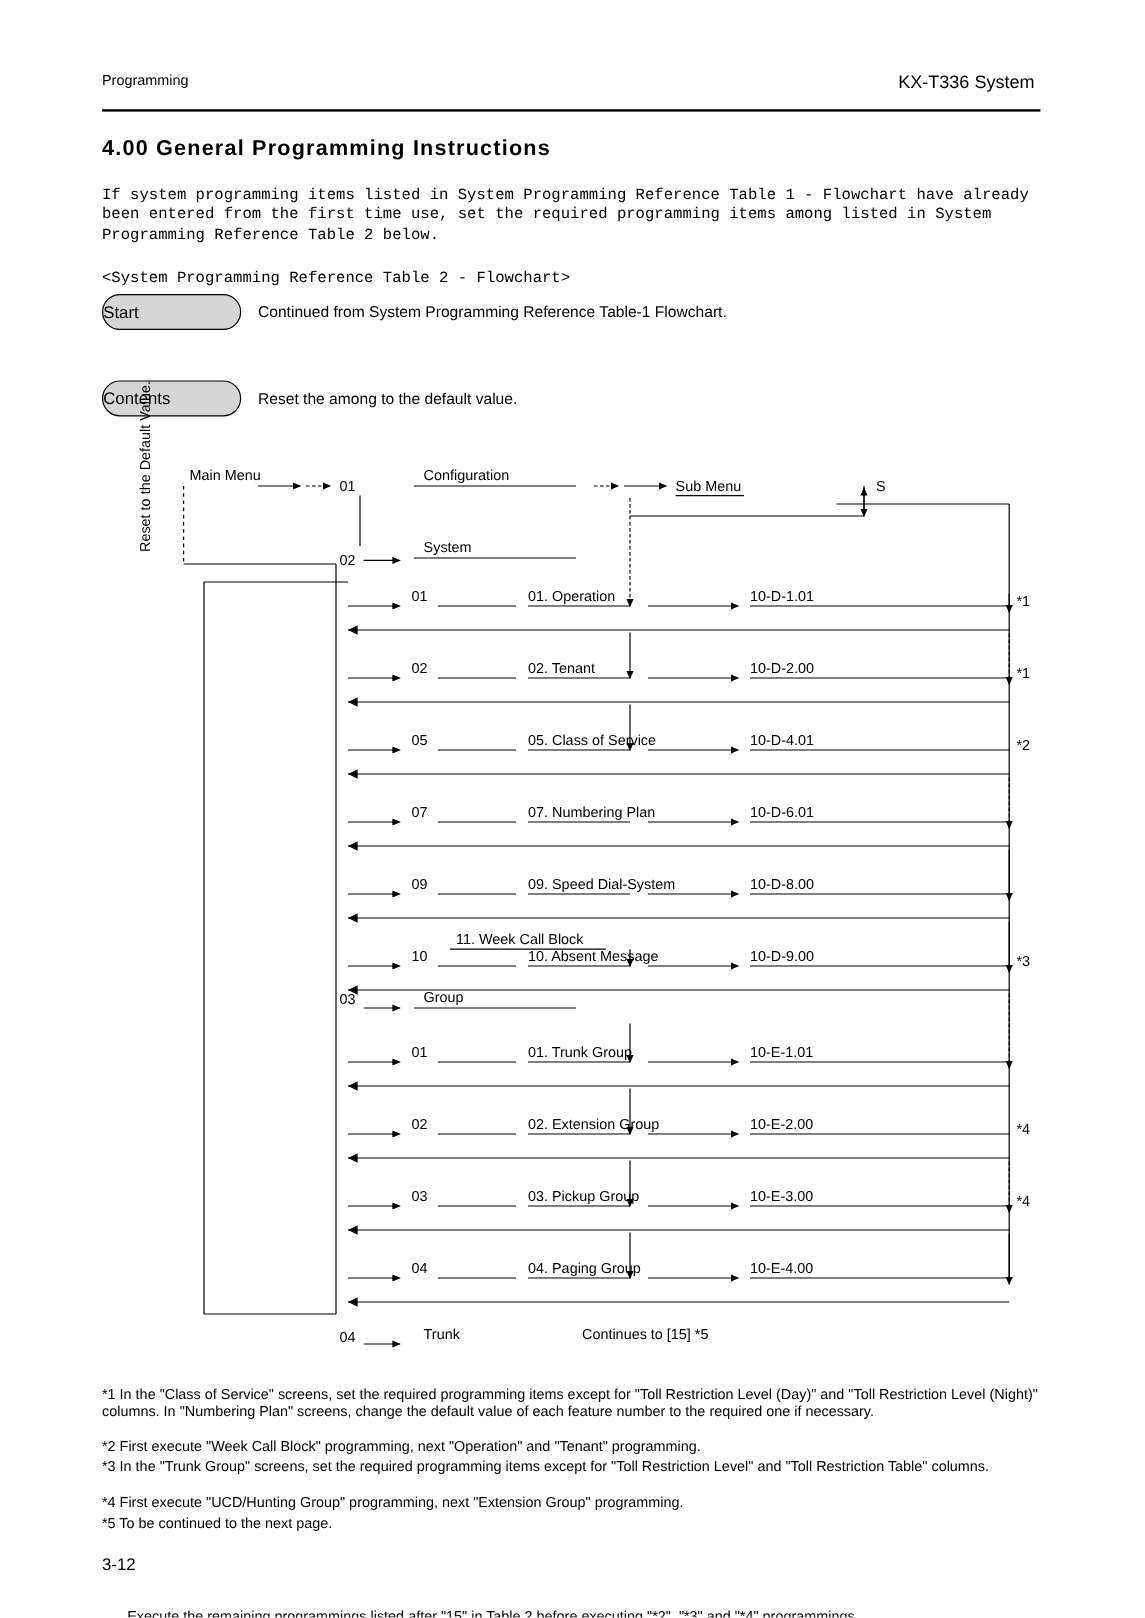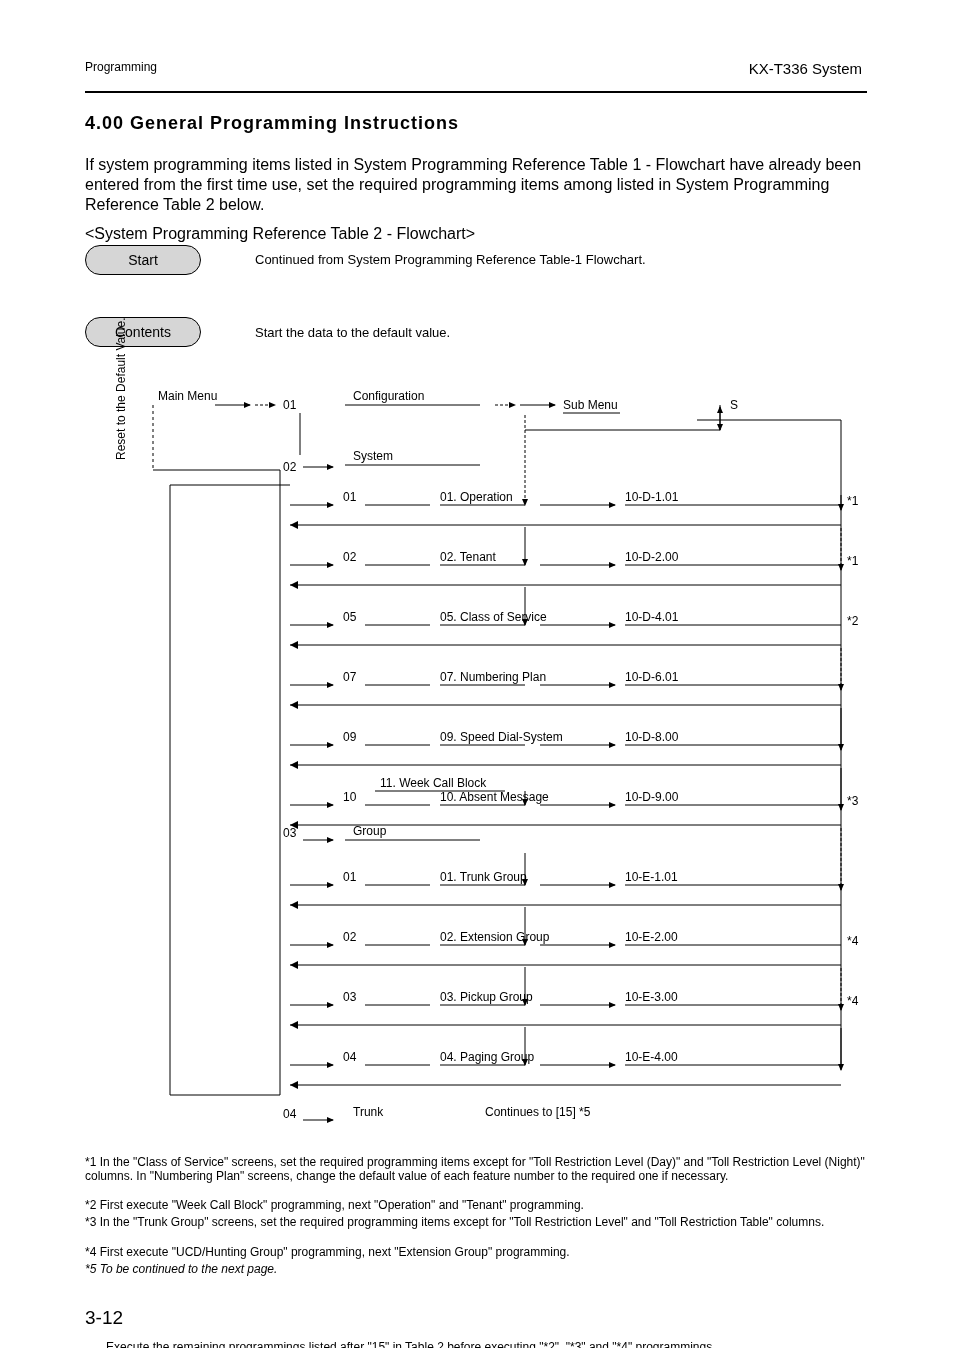--- a/index.html
+++ b/index.html
@@ -38,40 +38,39 @@
     left: 85px;
     top: 113px;
     font-size: 18px;
     font-weight: bold;
     letter-spacing: 1px;
   }
   .intro {
     position: absolute;
     left: 85px;
     top: 155px;
-    font-size: 16px;
+    font-size: 13px;
     width: 780px;
     line-height: 1.25;
+    font-family: Liberation Mono, monospace;
   }
   .pill {
     position: absolute;
     width: 116px;
     height: 30px;
     border: 1px solid #000;
     border-radius: 15px;
     background: #d6d6d6;
-    text-align: center;
     font-size: 14px;
     line-height: 28px;
   }
   .pill-text {
     position: absolute;
     font-size: 13px;
     line-height: 1.3;
-    margin-left: 40px;
   }
   svg.diagram {
     position: absolute;
     left: 85px;
     top: 375px;
     width: 782px;
     height: 770px;
   }
   svg text {
     font-family: Arial, Helvetica, sans-serif;
@@ -89,22 +88,21 @@
   .footnote {
     position: absolute;
     left: 85px;
     font-size: 12px;
     width: 780px;
   }
   .pagenum {
     position: absolute;
     left: 85px;
     top: 1295px;
-    font-size: 19px;
-    margin-top: 12px;
+    font-size: 14px;
   }
 </style>
 </head>
 <body>
 
 <div class="header-left">Programming</div>
 <div class="header-right">KX-T336 System</div>
 <div class="header-rule"></div>
 
 <div class="section-title">4.00 General Programming Instructions</div>
@@ -113,21 +111,21 @@
   <span>If system programming items listed in System Programming Reference Table 1 - Flowchart have already been entered from the first time use, set the required programming items among listed in System Programming Reference Table 2 below.</span>
 </div>
 <div class="intro" style="top:213px;margin-top:11px;">
   <span>&lt;System Programming Reference Table 2 - Flowchart&gt;</span>
 </div>
 
 <div class="pill" style="left:85px; top:245px;">Start</div>
 <div class="pill-text" style="left:215px; top:252px;">Continued from System Programming Reference Table-1 Flowchart.</div>
 
 <div class="pill" style="left:85px; top:317px;">Contents</div>
-<div class="pill-text" style="left:215px; top:325px;">Start the data to the default value.</div>
+<div class="pill-text" style="left:215px; top:325px;">Reset the among to the default value.</div>
 
 <div class="rotated-label">Reset to the Default Value.</div>
 
 <svg class="diagram" viewBox="0 0 782 770">
   <defs>
     <marker id="arrow" markerWidth="8" markerHeight="8" refX="6" refY="3" orient="auto">
       <path d="M0,0 L7,3 L0,6 Z" fill="#000"></path>
     </marker>
   </defs>
 
@@ -333,16 +331,16 @@
     <text x="268" y="126">Trunk</text>
     <text x="400" y="126">Continues to [15] *5</text>
   </g>
 
 </svg>
 
 <div class="footnote" style="top:1155px;">*1  In the "Class of Service" screens, set the required programming items except for "Toll Restriction Level (Day)" and "Toll Restriction Level (Night)" columns. In "Numbering Plan" screens, change the default value of each feature number to the required one if necessary.</div>
 <div class="footnote" style="top:1198px;">*2  First execute "Week Call Block" programming, next "Operation" and "Tenant" programming.</div>
 <div class="footnote" style="top:1215px;">*3  In the "Trunk Group" screens, set the required programming items except for "Toll Restriction Level" and "Toll Restriction Table" columns.</div>
 <div class="footnote" style="top:1245px;">*4  First execute "UCD/Hunting Group" programming, next "Extension Group" programming.</div>
-<div class="footnote" style="top:1262px;font-style:italic;">*5  To be continued to the next page.</div>
+<div class="footnote" style="top:1262px;">*5  To be continued to the next page.</div>
 <div class="footnote" style="top:1340px; left:106px; width:760px;">Execute the remaining programmings listed after "15" in Table 2 before executing "*2", "*3" and "*4" programmings.</div>
 
 <div class="pagenum">3-12</div>
 
 </body></html>

